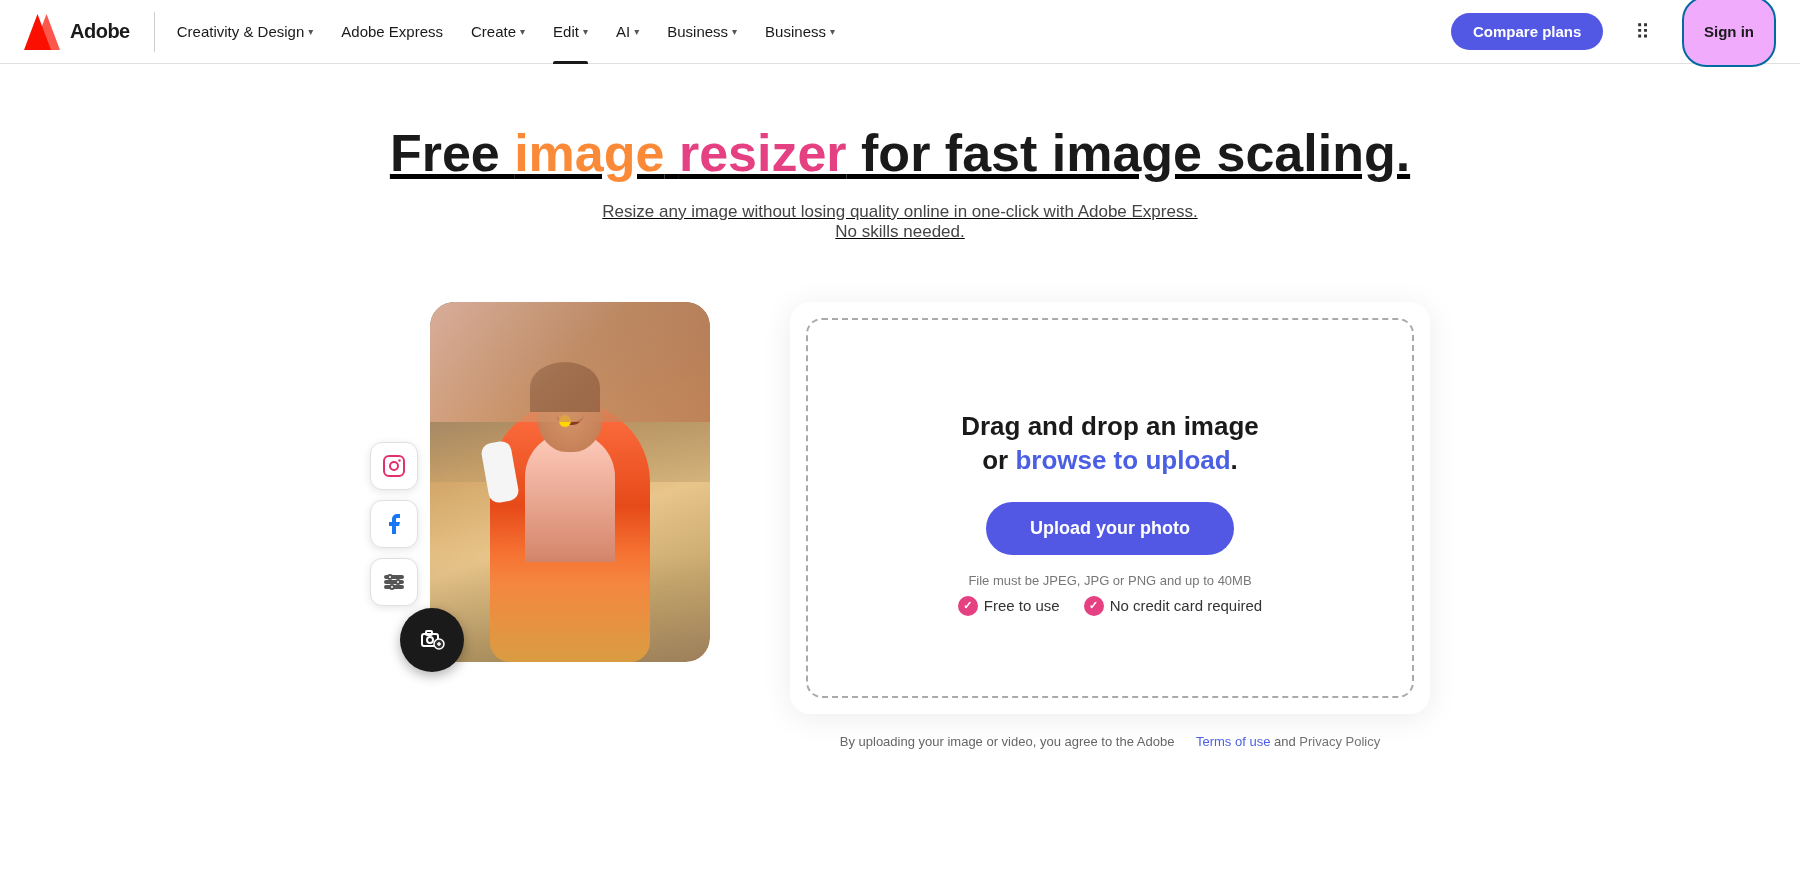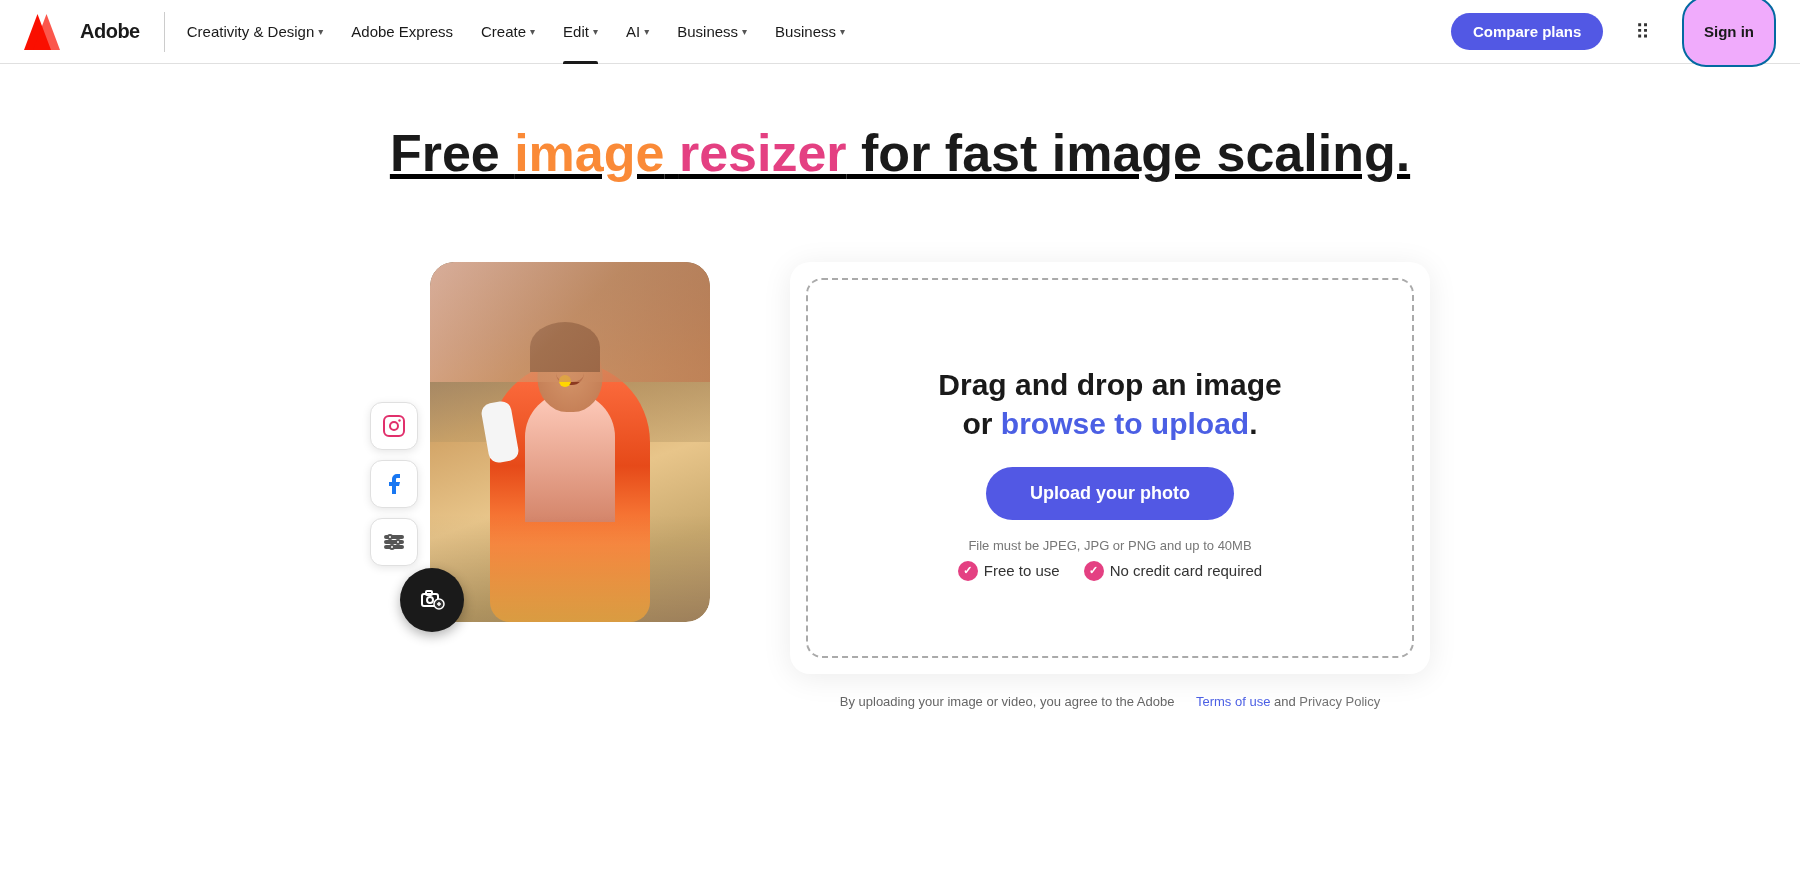--- a/index.html
+++ b/index.html
@@ -6,21 +6,21 @@
     body { font-family: -apple-system, BlinkMacSystemFont, 'Segoe UI', Arial, sans-serif; background: #fff; width: 1800px; min-height: 869px; overflow-x: hidden; }
 
     
     nav {
       display: flex; align-items: center; height: 64px;
       border-bottom: 1px solid #e0e0e0;
       padding: 0 24px; gap: 0;
       position: relative;
     }
     .nav-logo {
-      display: flex; align-items: center; gap: 20px;
+      display: flex; align-items: center; gap: 10px;
       margin-right: 16px;
     }
     .nav-logo-icon {
       width: 36px; height: 36px;
     }
     .nav-logo-text {
       font-size: 20px; font-weight: 700; color: #1a1a1a; letter-spacing: -0.5px;
     }
     .nav-divider {
       width: 1px; height: 40px; background: #ccc; margin: 0 8px;
@@ -118,21 +118,21 @@
     }
     .upload-box {
       border: 2.5px dashed #aaa; border-radius: 16px;
       background: #fff;
       padding: 60px 40px 50px;
       text-align: center;
       min-height: 380px;
       display: flex; flex-direction: column; align-items: center; justify-content: center;
     }
     .upload-title {
-      font-size: 30px; font-weight: 800; color: #1a1a1a;
+      font-size: 26px; font-weight: 800; color: #1a1a1a;
       line-height: 1.3; margin-bottom: 24px;
     }
     .upload-title .browse-link { color: #4b5fe4; text-decoration: none; }
     .btn-upload-photo {
       background: #5258e4; color: #fff; border: none;
       padding: 16px 44px; border-radius: 32px;
       font-size: 18px; font-weight: 700; cursor: pointer;
       margin-bottom: 18px;
     }
     .upload-hint {
@@ -212,20 +212,21 @@
     <button class="btn-compare">Compare plans</button>
     <span class="nav-grid-icon">⠿</span>
     <button class="btn-signin">Sign in</button>
   </div>
 </nav>
 
 <div class="hero">
   <h1 class="hero-title">
     <span>Free </span><span class="word-image">image</span><span> </span><span class="word-resizer">resizer</span><span> for fast image scaling.</span>
   </h1>
+  <p class="hero-subtitle">Resize any image without losing quality online in one-click with Adobe Express. No skills needed.</p>
 </div>
 
 <div class="main-content">
 
   <div class="left-side">
     <div class="social-icons-panel">
       <div class="social-icon-btn instagram">
         <svg width="24" height="24" viewBox="0 0 24 24" fill="none">
           <rect x="2" y="2" width="20" height="20" rx="5" stroke="#e1306c" stroke-width="2"></rect>
           <circle cx="12" cy="12" r="4" stroke="#e1306c" stroke-width="2"></circle>

